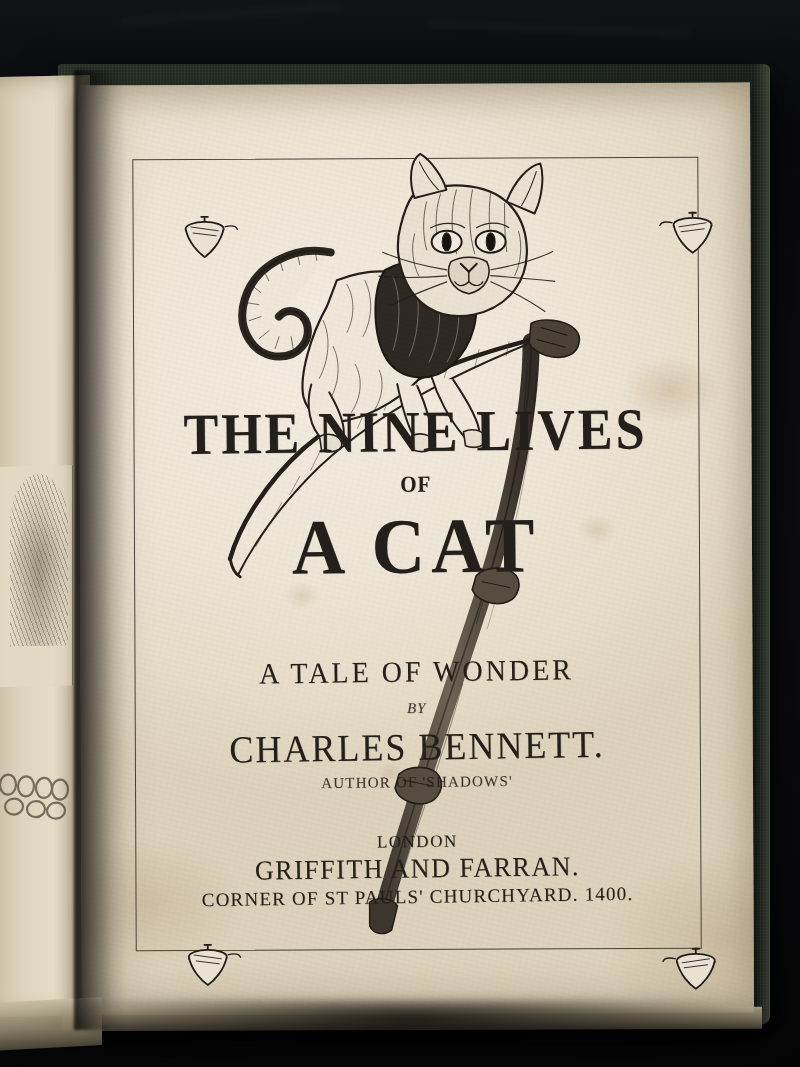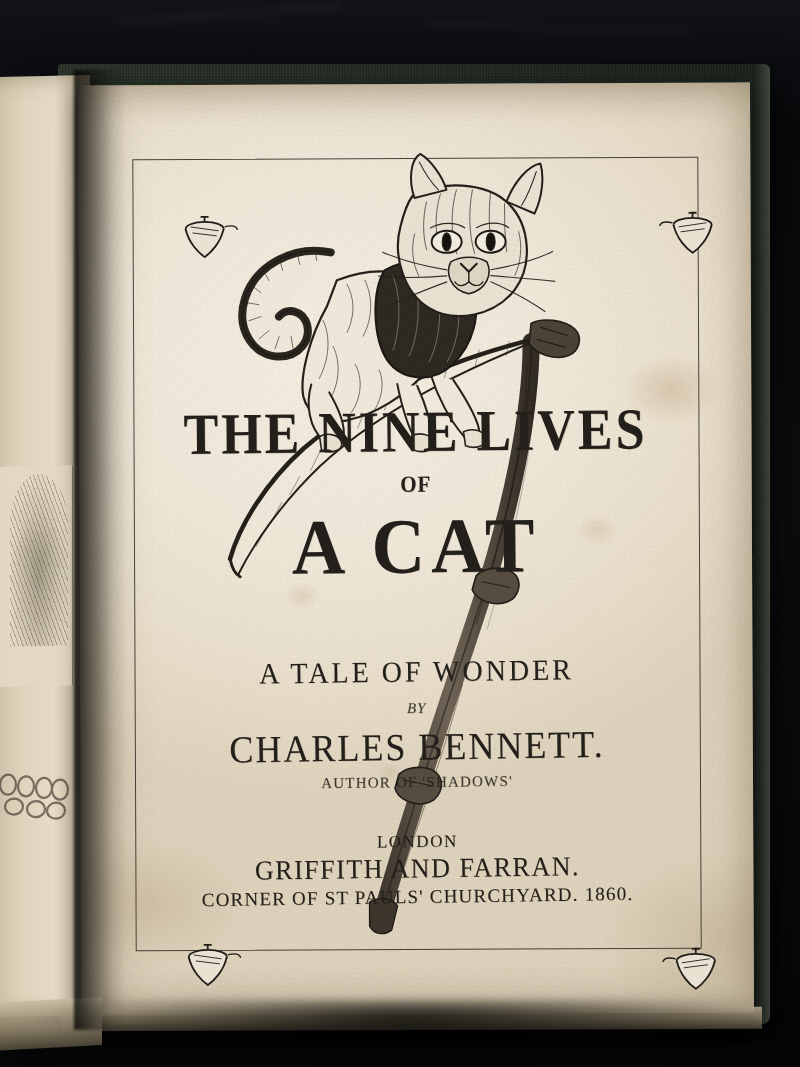--- a/index.html
+++ b/index.html
@@ -528,21 +528,21 @@
     <div class="txt line-of">OF</div>
     <div class="txt line-title2">A CAT</div>
     <div class="txt line-subtitle">A TALE OF WONDER</div>
     <div class="txt line-by ink-light">BY</div>
     <div class="txt line-author">CHARLES BENNETT.</div>
     <div class="txt line-authorof ink-light">AUTHOR OF 'SHADOWS'</div>
     <div class="txt line-city">LONDON</div>
     <div class="txt line-publisher">GRIFFITH AND FARRAN.</div>
     <div class="txt line-address">
       <span>CORNER OF ST PAULS' CHURCHYARD</span><span>.</span>
-      <span>1860</span><span>.</span>
+      <span>1400</span><span>.</span>
     </div>
 
     <div class="page-stains"></div>
     <div class="page-grain"></div>
     <div class="page-vignette"></div>
   </div>
 
   <div class="gutter-shadow"></div>
   <div class="page-bottom-edge"></div>
   <div class="leaf-left-edge"></div>

